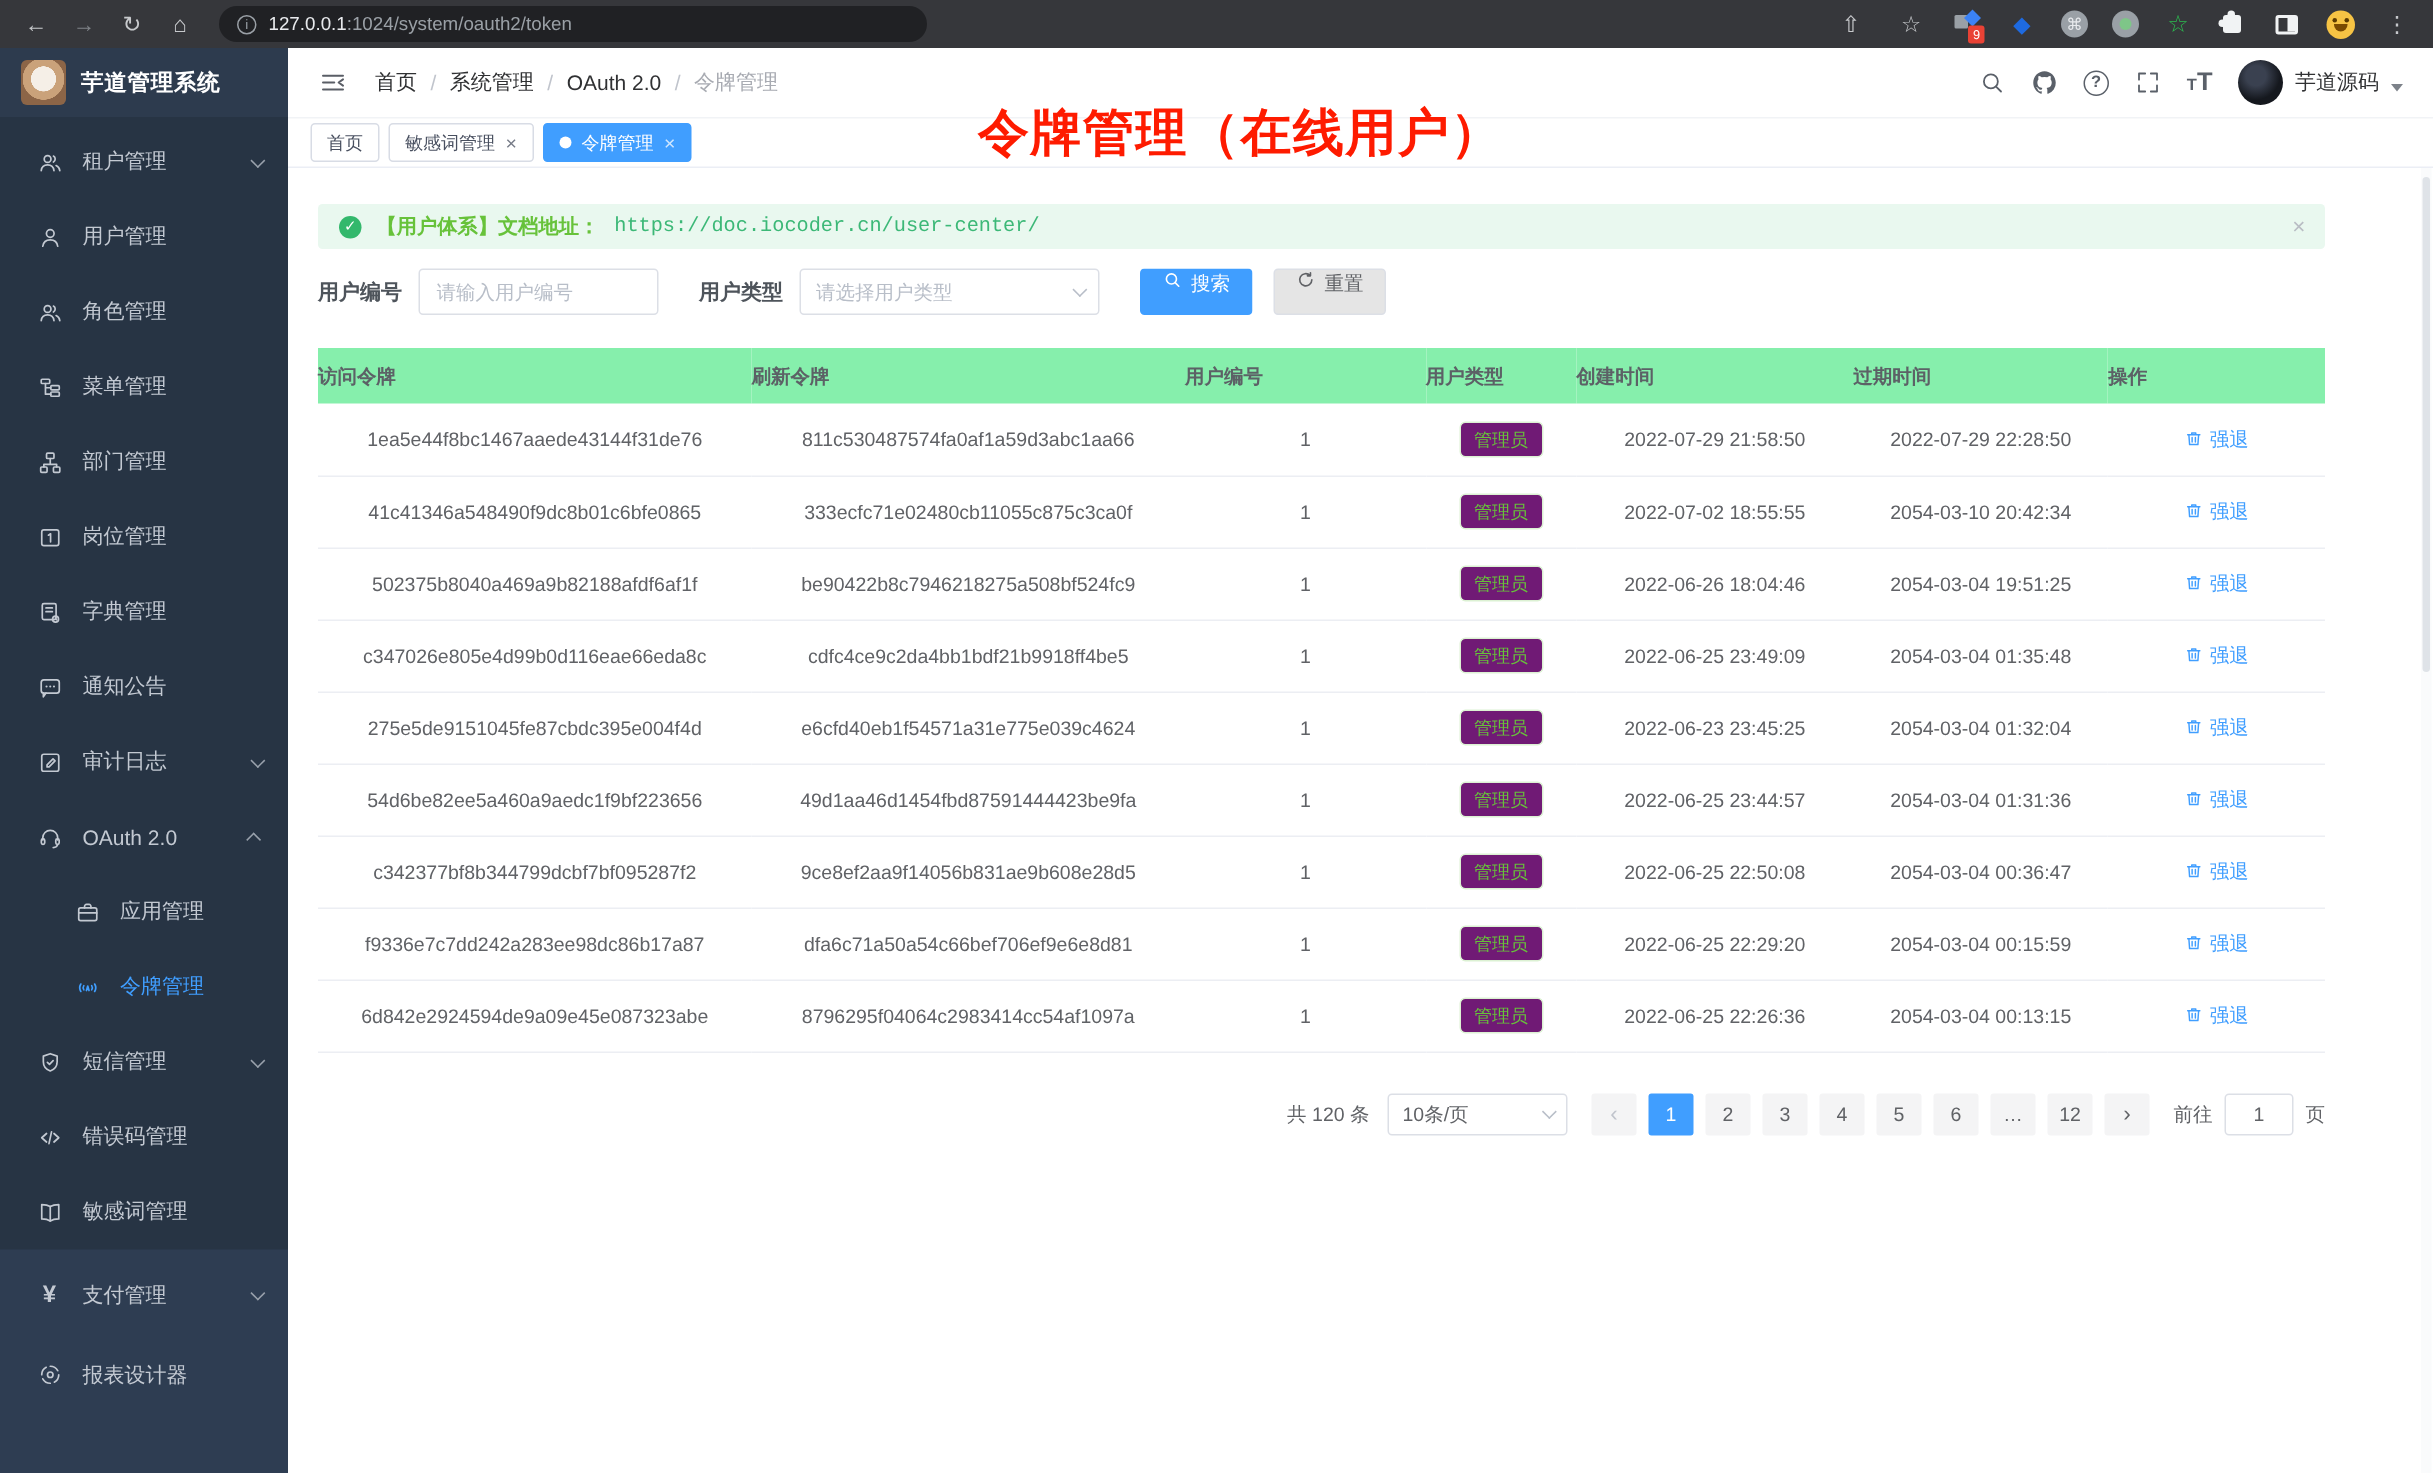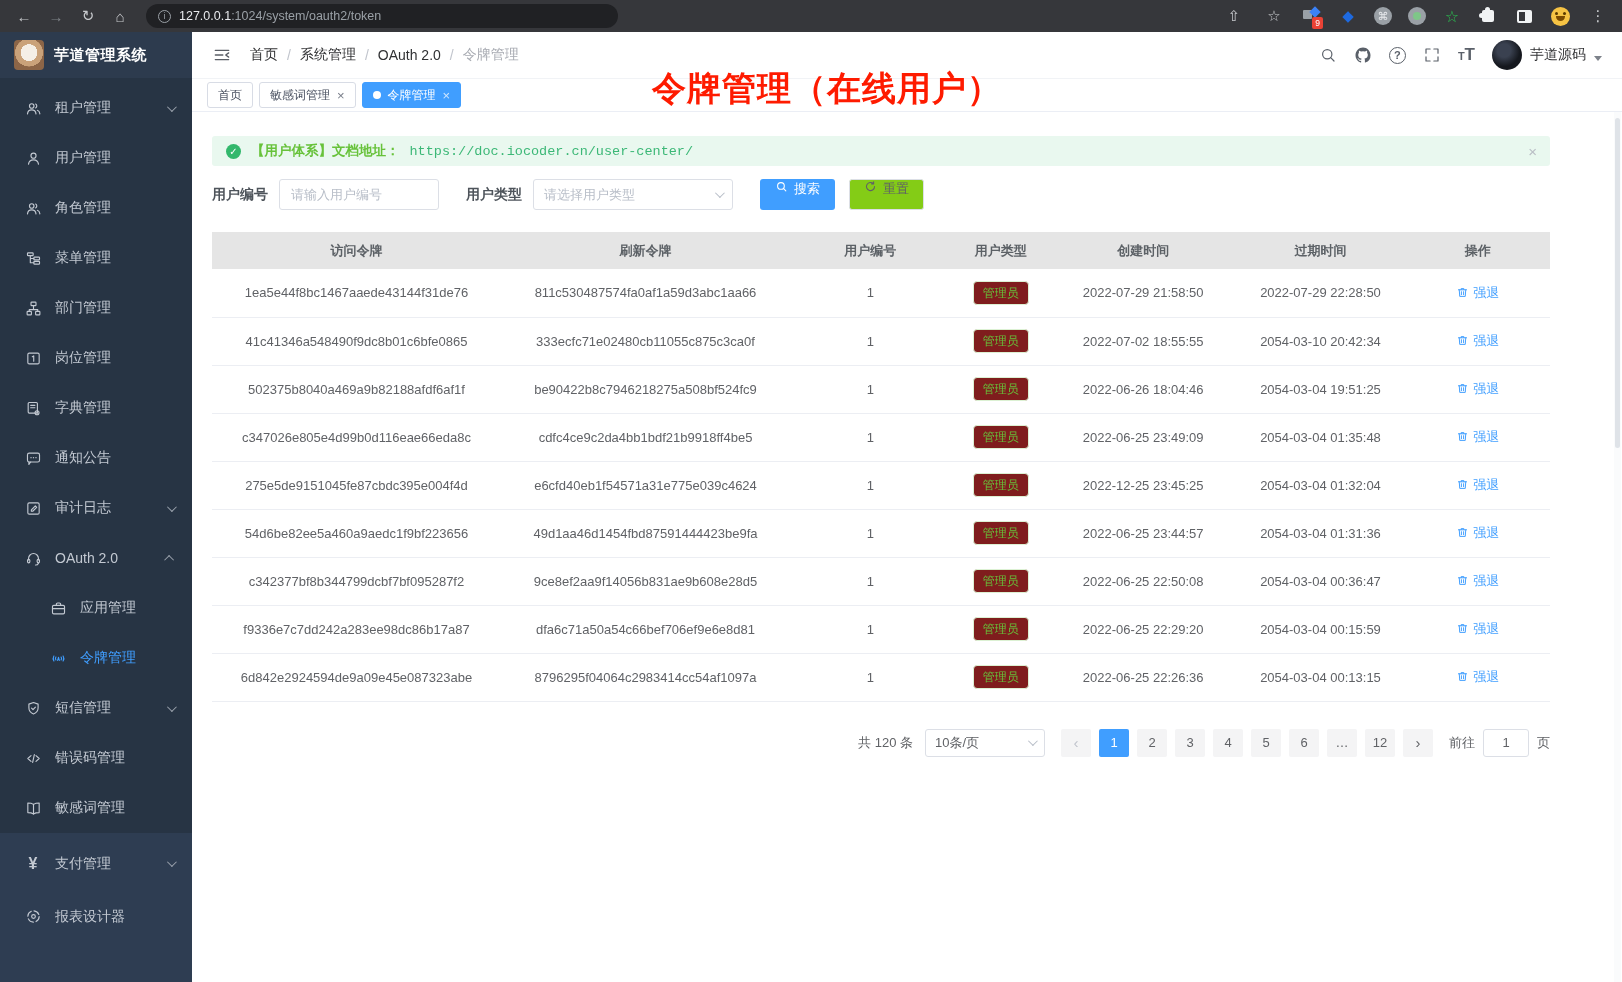--- a/index.html
+++ b/index.html
@@ -93,26 +93,26 @@
   .filter-row { margin-top:13px; display:flex; align-items:center; }
   .f-label { font-size:14px; font-weight:700; color:#4e545b; margin-right:11px; }
   .f-label.second { margin-left:27px; }
   .f-input { width:160px; height:31px; border:1px solid #dcdfe6; border-radius:3px; padding:0 11px; font-size:13px; color:#606266; outline:none; }
   .f-input::placeholder { color:#b8bec8; }
   .f-select { width:200px; height:31px; border:1px solid #dcdfe6; border-radius:3px; padding:0 10px; display:flex; align-items:center; justify-content:space-between; color:#b8bec8; font-size:13px; cursor:pointer; }
   .sel-arrow { width:7px; height:7px; border-right:1.4px solid #b8bec8; border-bottom:1.4px solid #b8bec8; transform:rotate(45deg) translateY(-2px); }
   .btn { height:31px; display:inline-flex; align-items:flex-start; gap:6px; padding:0 14px; border-radius:3px; font-size:13px; cursor:pointer; border:1px solid transparent; }
   .btn svg { width:13px; height:13px; stroke-width:2; }
   .btn-search { margin-left:27px; background:#409eff; color:#fff; }
-  .btn-reset { margin-left:14px; background:#84cc16; color:#606266; border-color:#dcdfe6; }
+  .btn-reset { margin-left:14px; background:#e5e5e5; color:#606266; border-color:#dcdfe6; }
 
   table.grid { margin-top:22px; width:100%; border-collapse:collapse; font-size:13px; color:#606266; table-layout:fixed; }
-  .grid th { height:37px; background:#e5e5e5; color:#5c6166; font-weight:700; font-size:13px; text-align:center; }
+  .grid th { height:37px; background:#86efac; color:#5c6166; font-weight:700; font-size:13px; text-align:left; }
   .grid td { height:48px; text-align:center; border-bottom:1px solid #eceef3; white-space:nowrap; overflow:hidden; }
-  .tag { display:inline-block; padding:5px 9px; background:#7f1d1d; border:1px solid #dcf1d3; color:#67c23a; font-size:12px; border-radius:4px; line-height:1; }
+  .tag { display:inline-block; padding:5px 9px; background:#701a75; border:1px solid #dcf1d3; color:#67c23a; font-size:12px; border-radius:4px; line-height:1; }
   .force-logout { color:#409eff; display:inline-flex; align-items:center; gap:4px; cursor:pointer; }
   .force-logout svg { width:13px; height:13px; stroke-width:1.8; }
 
   .pager { margin-top:27px; display:flex; align-items:center; justify-content:flex-end; font-size:13px; color:#606266; }
   .pg-total { margin-right:12px; }
   .pg-size { width:120px; height:28px; border:1px solid #dcdfe6; border-radius:3px; display:flex; align-items:center; justify-content:space-between; padding:0 9px; margin-right:12px; cursor:pointer; color:#606266; }
   .pg-btn, .pg { min-width:30px; height:28px; padding:0 4px; background:#f4f4f5; border-radius:2px; margin:0 4px; display:inline-flex; align-items:center; justify-content:center; cursor:pointer; color:#606266; }
   .pg-prev { color:#c0c4cc; font-size:15px; }
   .pg-next { font-size:15px; }
   .pg.active { background:#409eff; color:#fff; }
@@ -595,21 +595,21 @@
                   </svg>
                   <span class="fl-label">强退</span>
                 </span>
     </td>
   </tr>
             <tr>
     <td class="c-access">275e5de9151045fe87cbdc395e004f4d</td>
     <td class="c-refresh">e6cfd40eb1f54571a31e775e039c4624</td>
     <td class="c-uid">1</td>
     <td><span class="tag">管理员</span></td>
-    <td class="c-created">2022-12-25 23:45:25</td>
+    <td class="c-created">2022-06-23 23:45:25</td>
     <td class="c-expire">2054-03-04 01:32:04</td>
     <td>
       <span class="force-logout">
                   <svg viewBox="0 0 24 24">
                     <use href="#i-trash"></use>
                   </svg>
                   <span class="fl-label">强退</span>
                 </span>
     </td>
   </tr>

